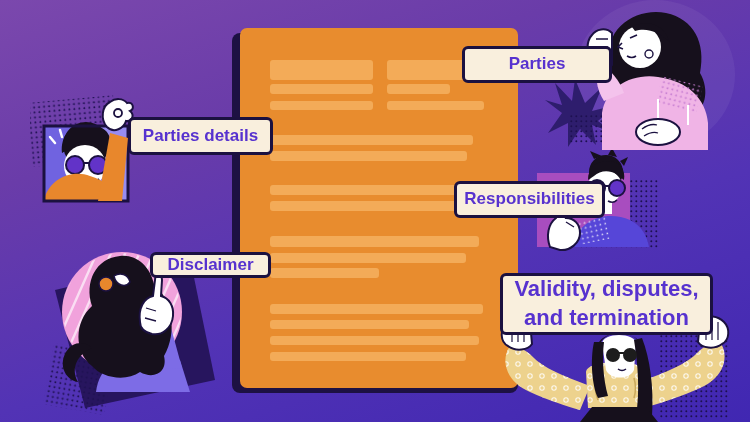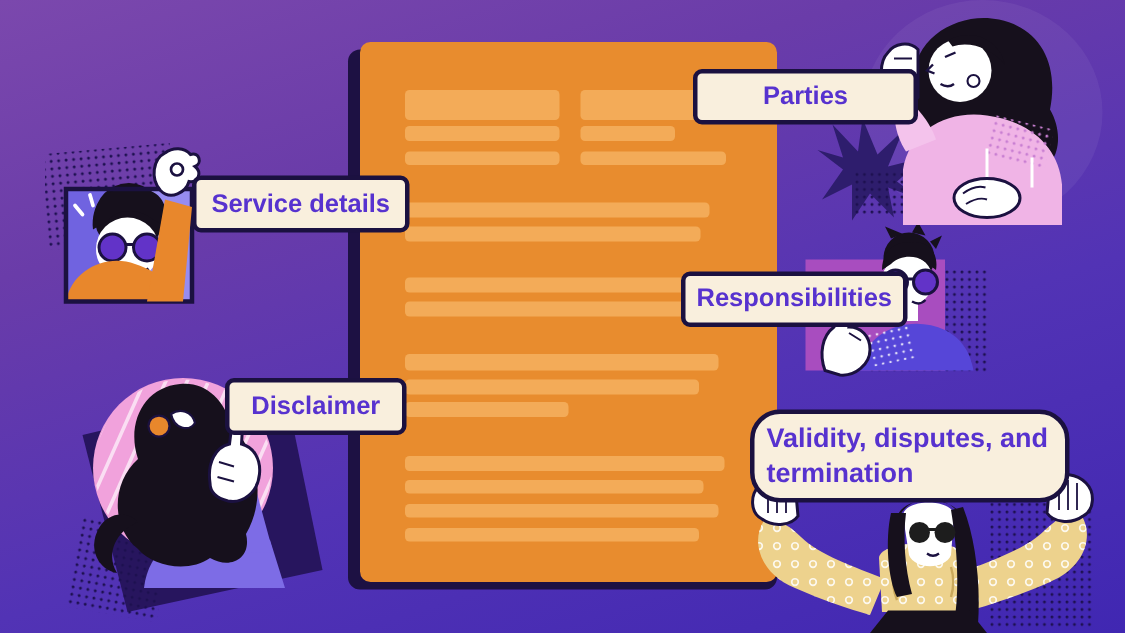--- a/index.html
+++ b/index.html
@@ -6,21 +6,21 @@
   body{font-family:"Liberation Sans",sans-serif;}
   .stage{position:relative;width:750px;height:422px;overflow:hidden;
     background:linear-gradient(162deg,#7b48ad 0%,#6a3ca9 28%,#5233b5 62%,#4027b2 100%);}
   .halo{position:absolute;border-radius:50%;background:rgba(255,255,255,0.055);}
   .doc-shadow{position:absolute;left:232px;top:33px;width:286px;height:360px;
     background:#1d1143;border-radius:8px;}
   .doc{position:absolute;left:240px;top:28px;width:278px;height:360px;
     background:#e88c2e;border-radius:7px;}
   .ln{position:absolute;background:#f3ab58;border-radius:3px;}
   .label{position:absolute;background:#f9efdd;border:3px solid #1b1140;border-radius:6px;
-    display:flex;align-items:center;justify-content:center;text-align:left;
+    display:flex;align-items:center;justify-content:center;text-align:center;
     color:#5732cf;font-weight:bold;font-size:17px;line-height:1.3;box-sizing:border-box;
     padding:2px 8px;z-index:20;}
   .fig{position:absolute;z-index:10;}
 </style>
 </head>
 <body>
 
 <div class="stage">
 
   <svg width="0" height="0" style="position:absolute">
@@ -181,21 +181,21 @@
     <path d="M144,40 C148,64 150,92 146,116 L162,116 C164,88 160,58 152,38 Z" fill="#16101c"></path>
     <circle cx="123" cy="55" r="7" fill="#1d1d1d"></circle>
     <circle cx="140" cy="55" r="7" fill="#1d1d1d"></circle>
     <path d="M129,53 h5" stroke="#1d1d1d" stroke-width="2"></path>
     <path d="M128,69 q4,3 8,0" stroke="#1b1140" stroke-width="1.5" fill="none"></path>
     <path d="M102,107 L156,107 L168,122 L90,122 Z" fill="#16101c"></path>
   </svg>
 
   <div class="label" style="left:462px;top:46px;width:150px;height:37px;">Parties</div>
 
-  <div class="label" style="left:128px;top:117px;width:145px;height:38px;">Service details</div>
+  <div class="label" style="left:128px;top:117px;width:145px;height:38px;">Parties details</div>
 
   <div class="label" style="left:414px;top:181px;width:151px;height:37px;margin-left:40px;">Responsibilities</div>
 
-  <div class="label" style="left:150px;top:252px;width:121px;height:38px;">Disclaimer</div>
-
-  <div class="label" style="left:500px;top:273px;width:213px;height:62px;font-size:18px;border-radius:20px;">Validity, disputes, and termination</div>
+  <div class="label" style="left:150px;top:252px;width:121px;height:26px;">Disclaimer</div>
+
+  <div class="label" style="left:500px;top:273px;width:213px;height:62px;font-size:22px;">Validity, disputes, and termination</div>
 
 </div>
 
 </body></html>

